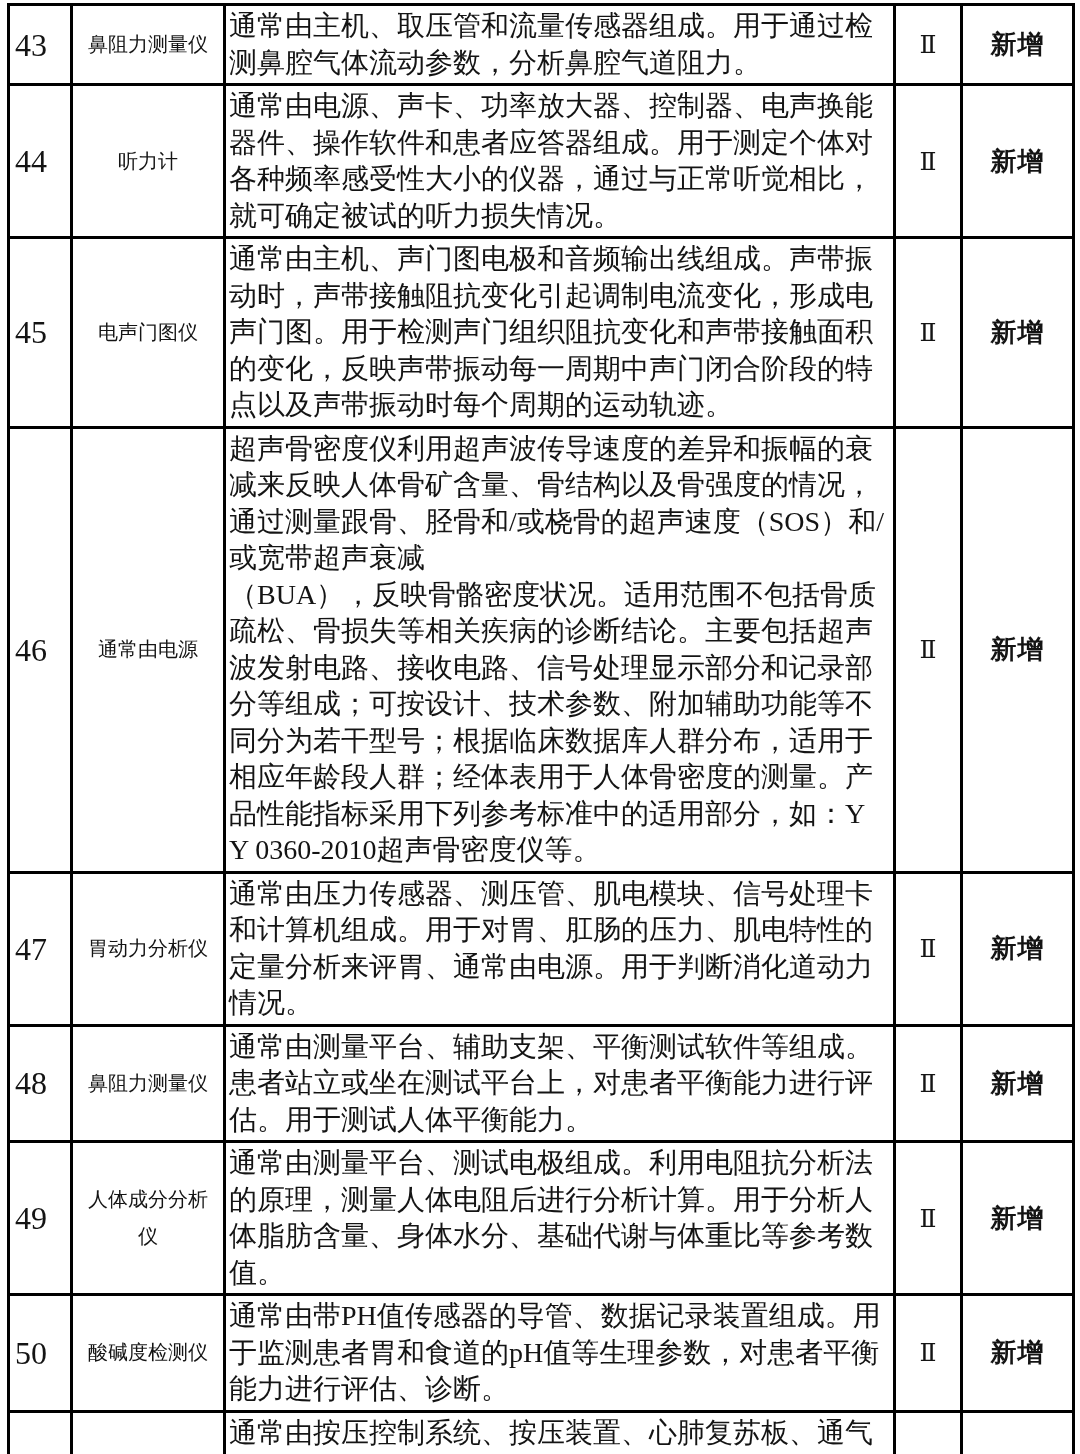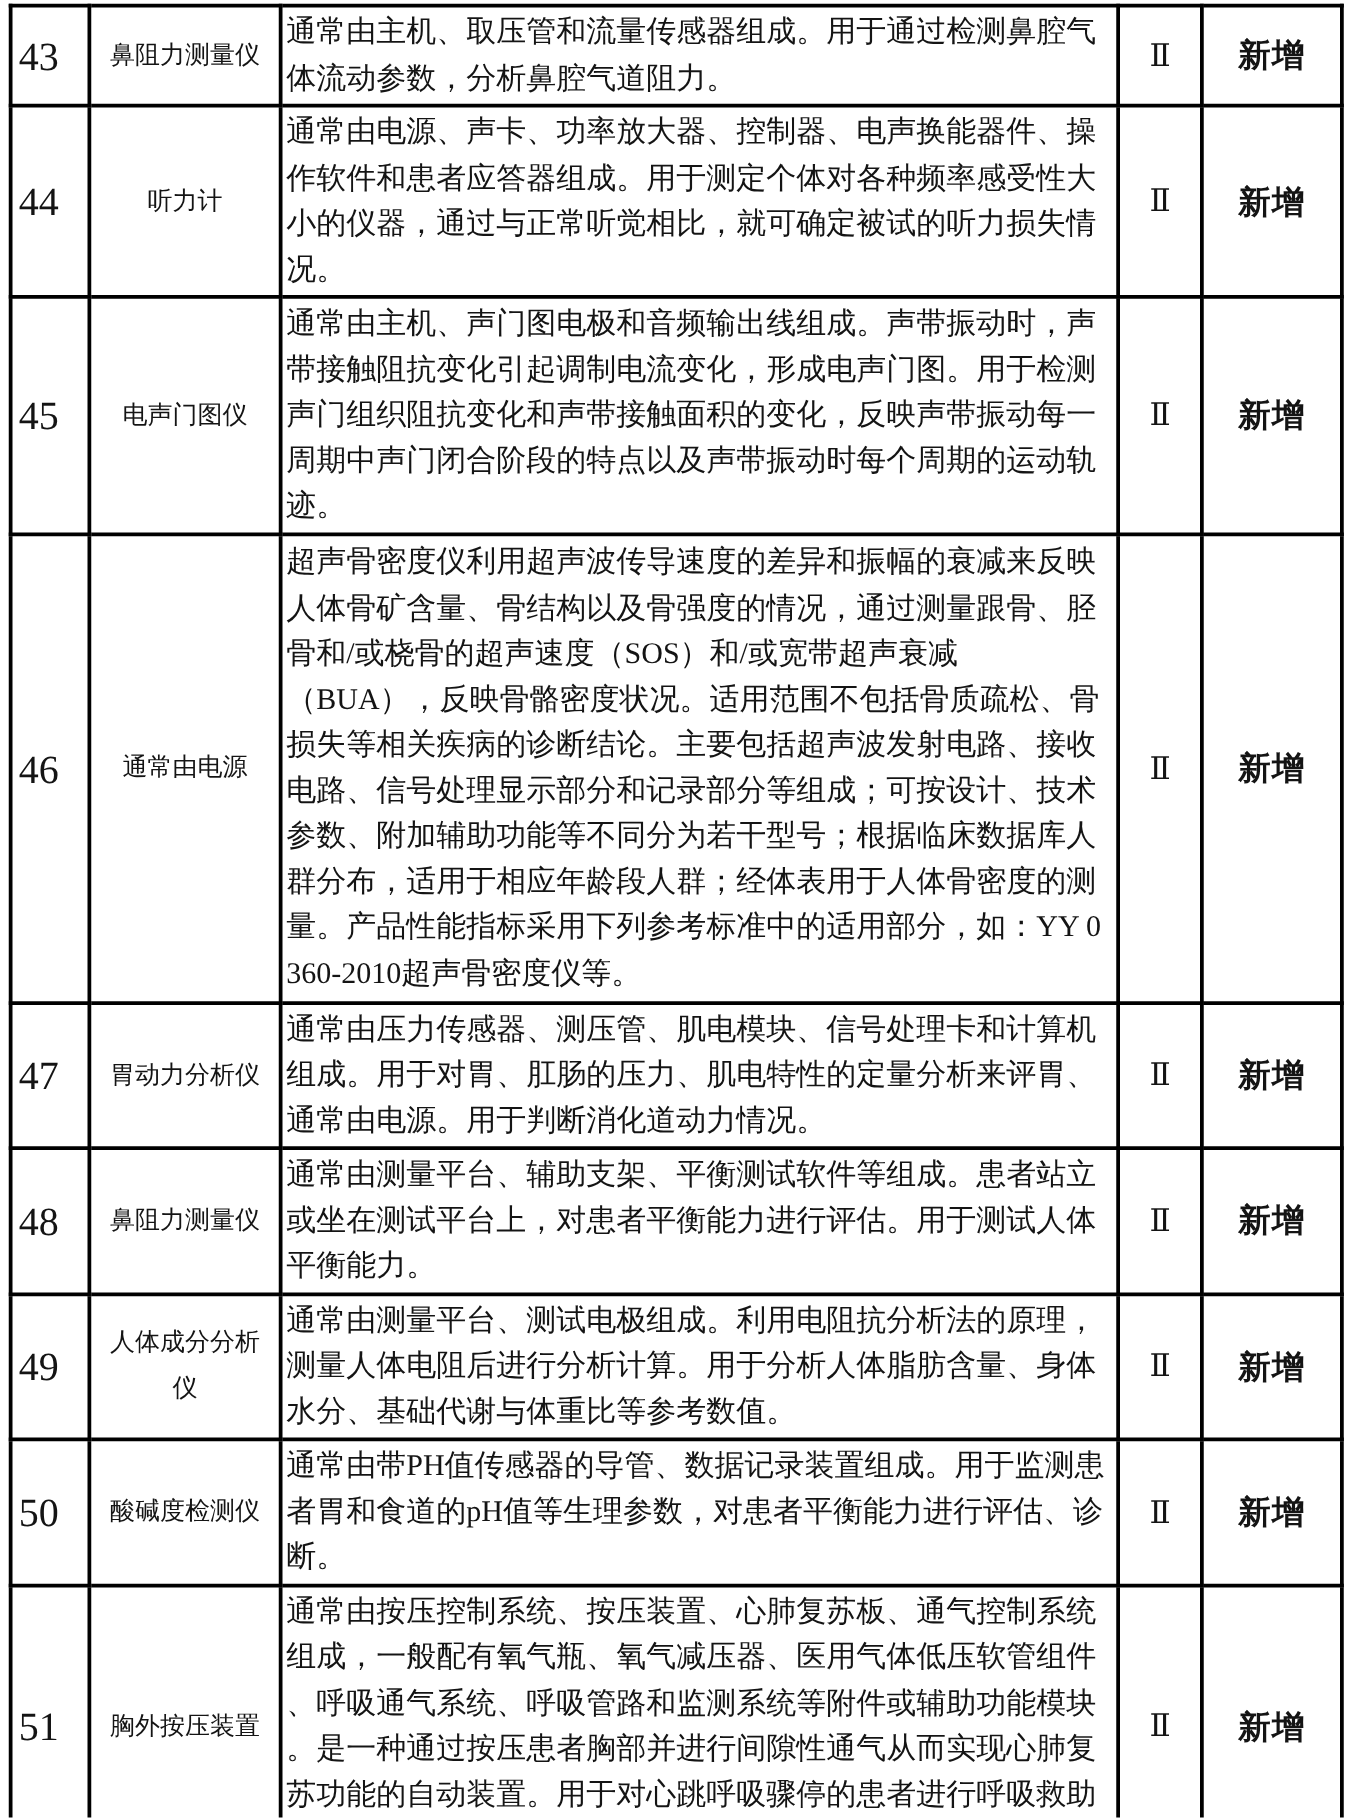--- a/index.html
+++ b/index.html
@@ -37,21 +37,21 @@
   td.c-name {
     font-size: 20px;
     text-align: center;
     vertical-align: middle;
     line-height: 37px;
     padding: 0 6px;
     word-break: break-all;
     line-break: anywhere;
   }
   td.c-desc {
-    font-size: 24px;
+    font-size: 28px;
     text-align: left;
     vertical-align: middle;
     line-height: 36.5px;
     padding: 2px 8px 2px 3px;
     word-break: break-all;
     line-break: anywhere;
     white-space: pre-wrap;
     margin-left: 44px;
   }
   td.c-cat {

